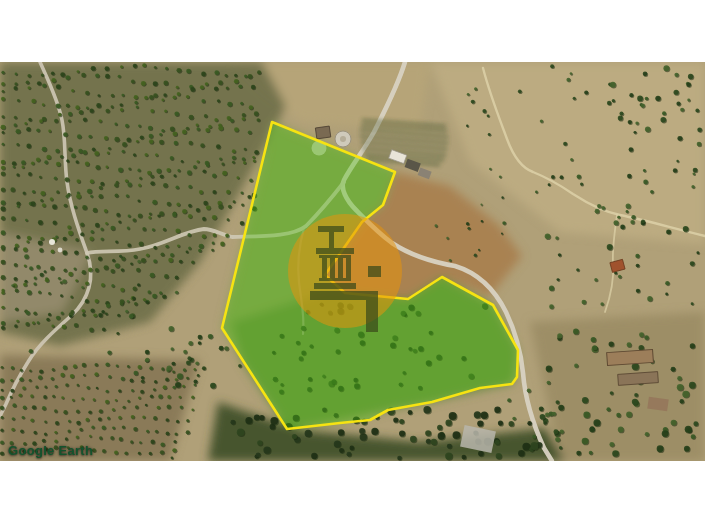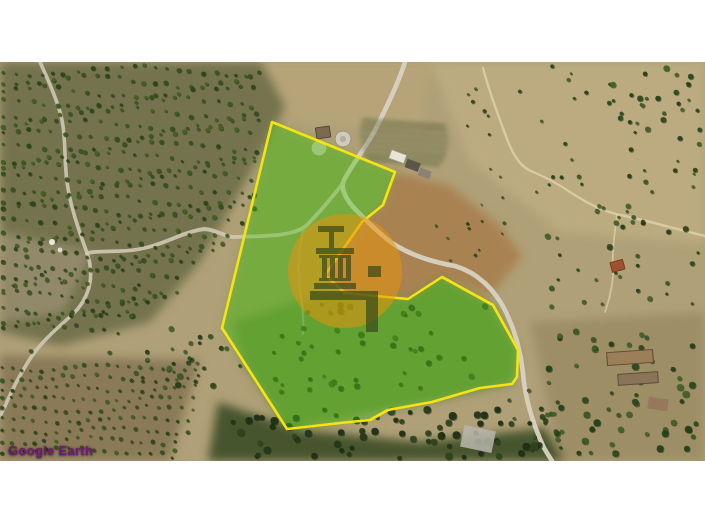--- a/index.html
+++ b/index.html
@@ -1,21 +1,21 @@
 <!DOCTYPE html>
 <html><head>
 <meta charset="utf-8">
 <style>
   html,body{margin:0;padding:0;background:#ffffff;}
   #page{position:relative;width:705px;height:528px;background:#ffffff;overflow:hidden;
         font-family:"Liberation Sans",sans-serif;}
   #map-viewport{position:absolute;left:0;top:62px;width:705px;height:399px;overflow:hidden;background:#b3a37c;}
   #terrain{display:block;}
   #ge-watermark{position:absolute;left:8px;top:381px; 
-      color:#701a75;font-size:13px;font-weight:bold;letter-spacing:0.3px;
+      color:#14532d;font-size:13px;font-weight:bold;letter-spacing:0.3px;
       text-shadow:0 0 3px rgba(0,0,0,0.55), 0 1px 2px rgba(0,0,0,0.4);
       font-family:"Liberation Sans",sans-serif;}
   .bar{position:absolute;left:0;width:705px;background:#ffffff;}
   #bar-top{top:0;height:62px;}
   #bar-bottom{top:461px;height:67px;}
 </style>
 </head>
 <body>
 
 <div id="page">

